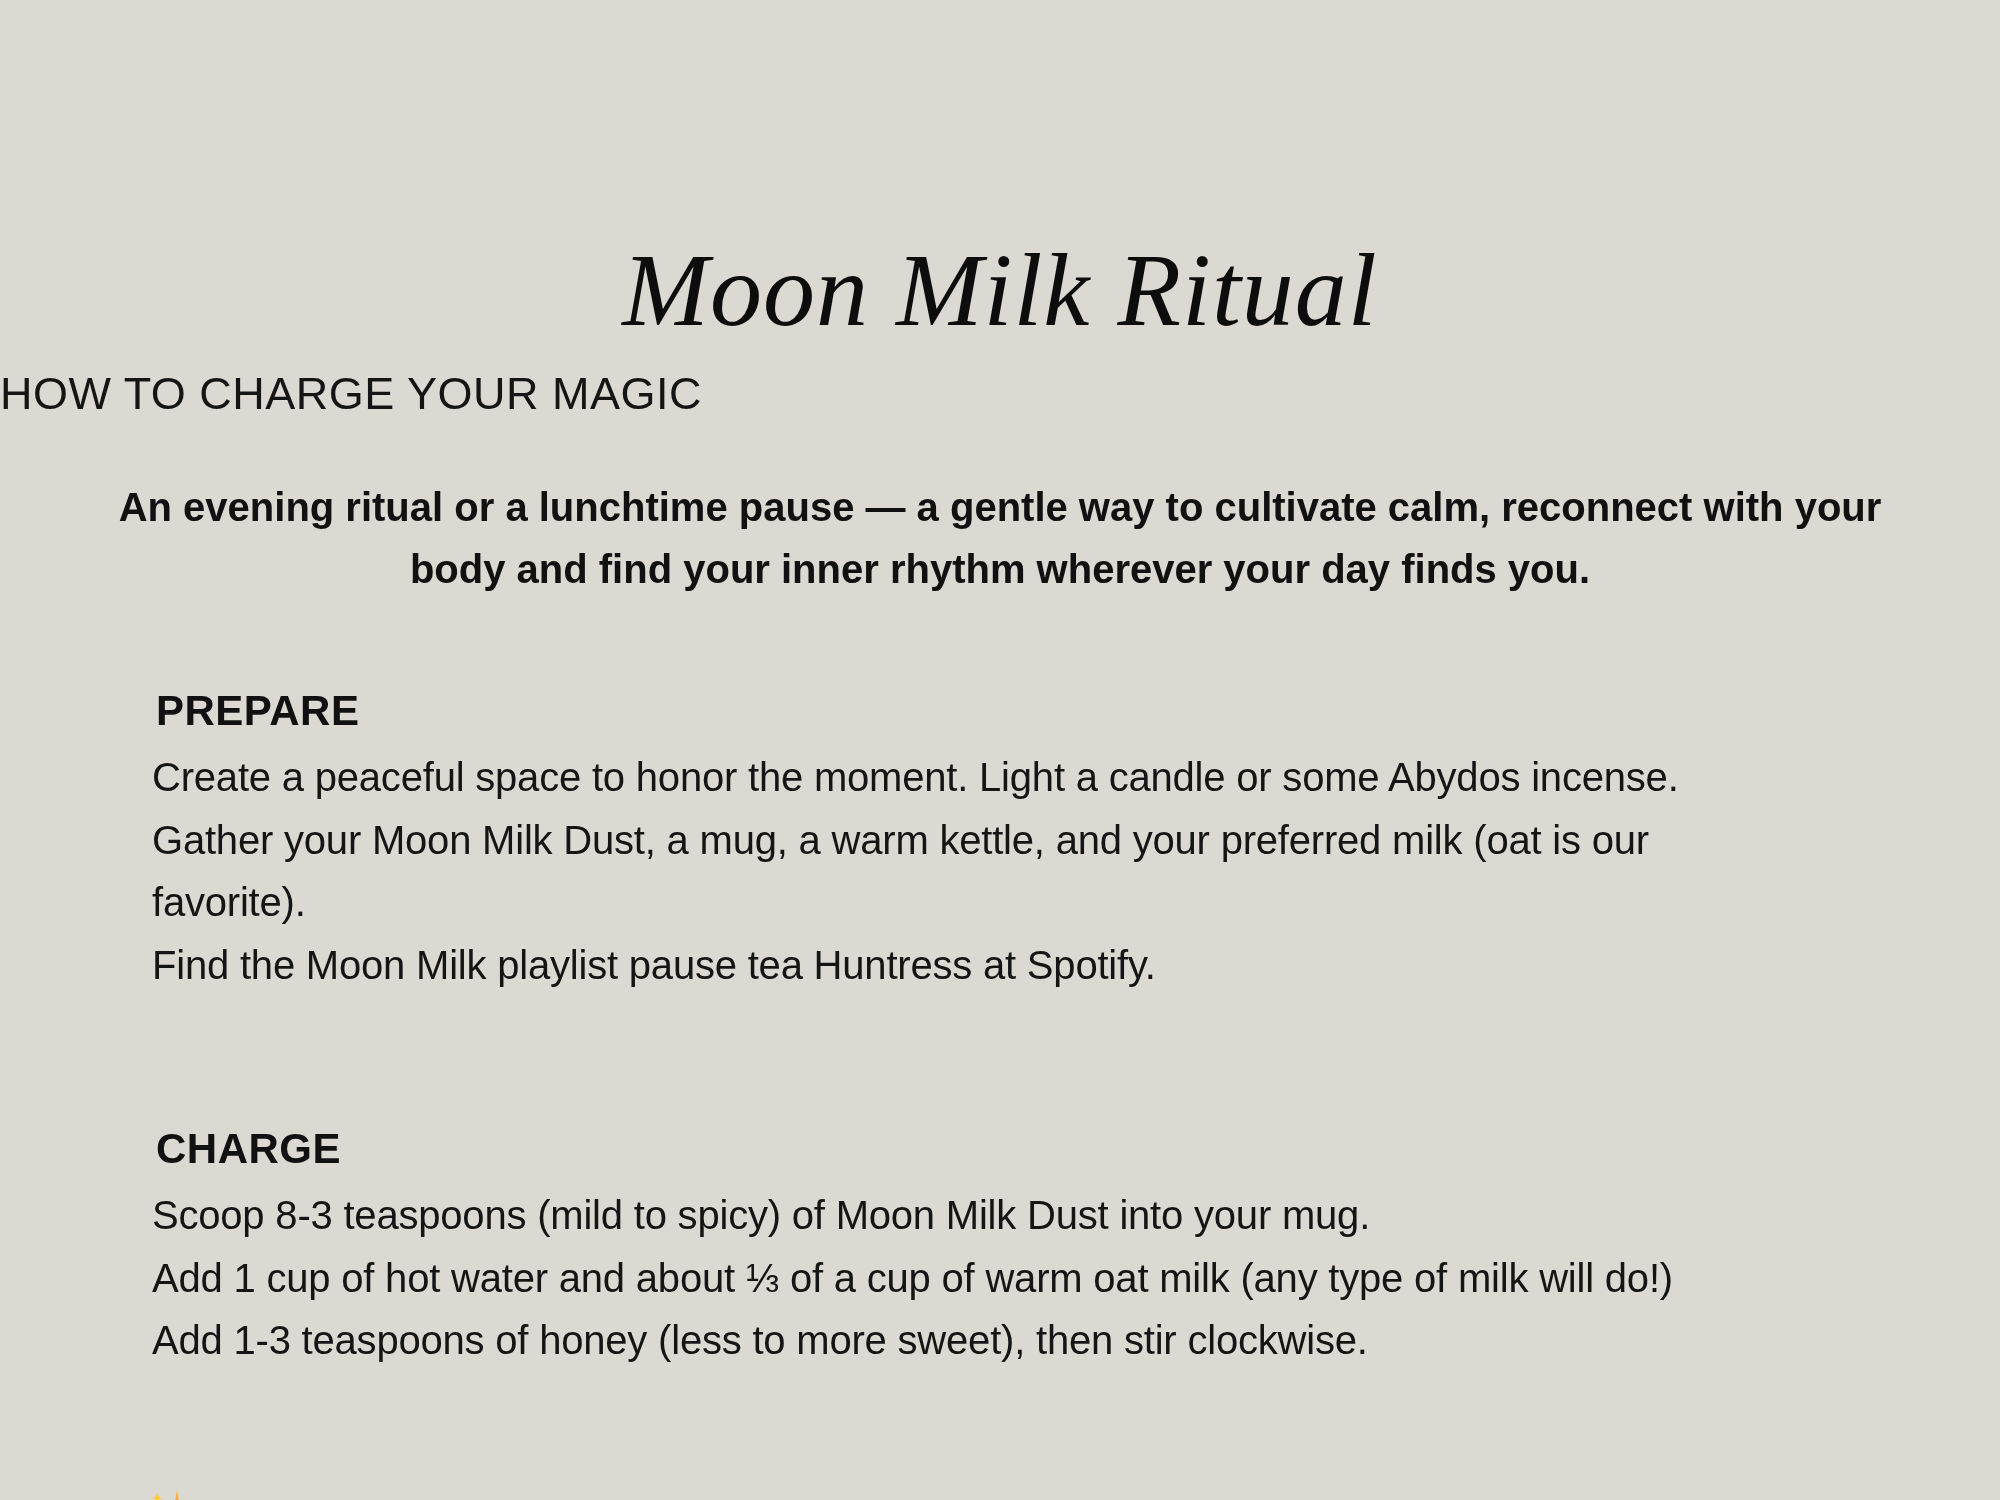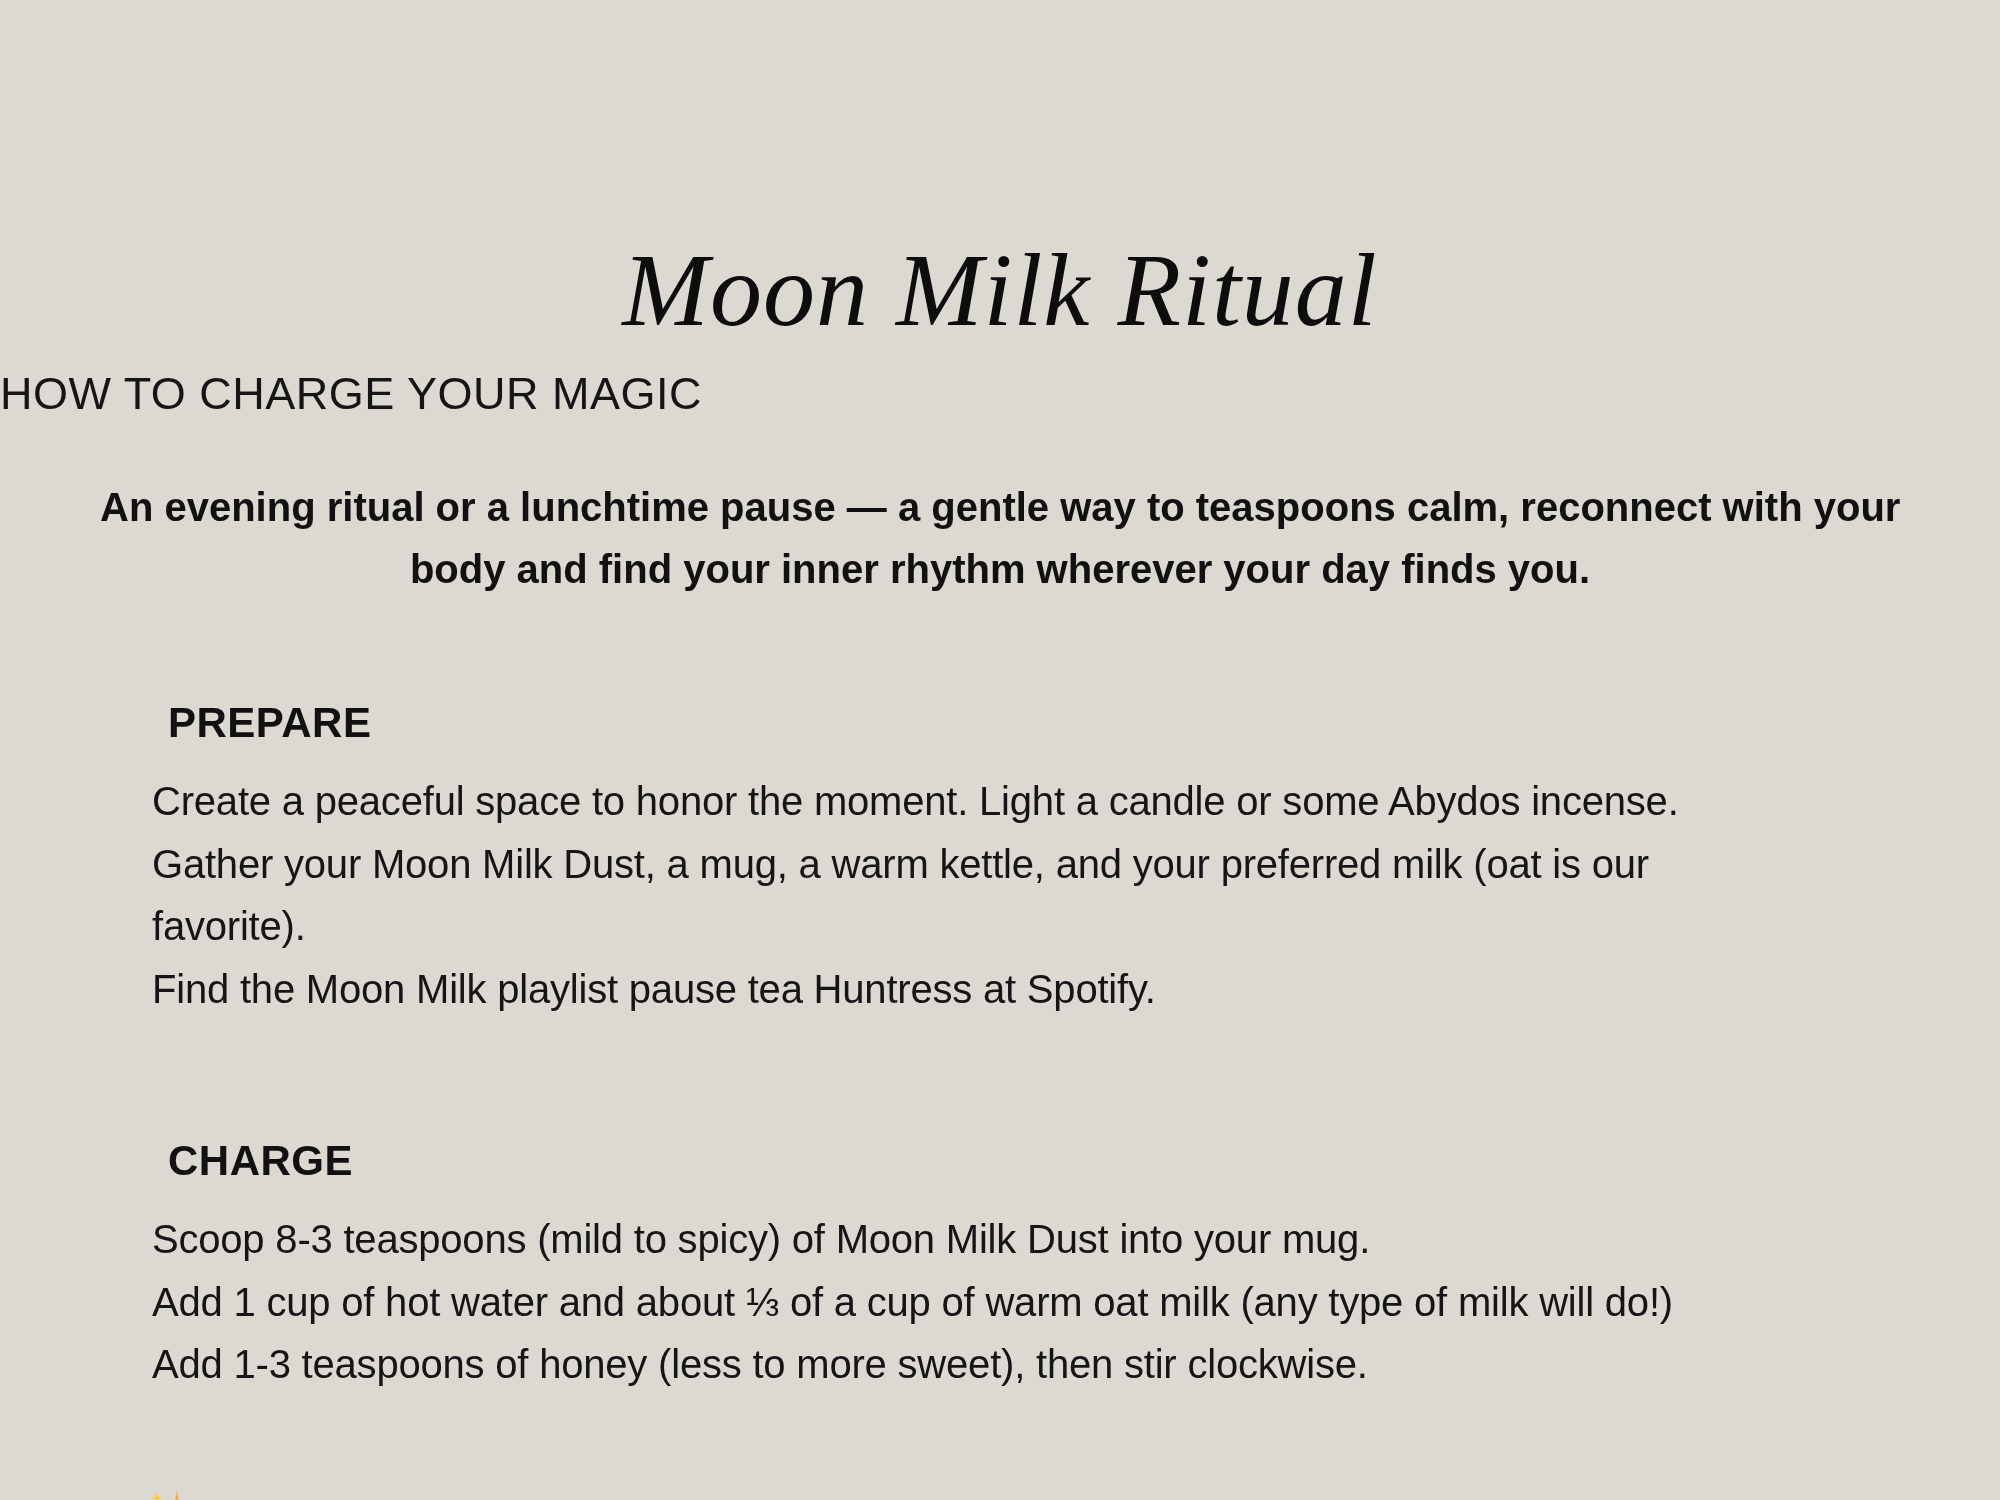--- a/index.html
+++ b/index.html
@@ -67,21 +67,21 @@
       left: 152px;
       width: 1800px;
     }
     .section-prepare { top: 668px; }
     .section-begin { top: 1106px; }
     .section-heading {
       font-size: 42px;
       font-weight: bold;
       line-height: 62px;
       letter-spacing: 0.5px;
-      margin: 16px;
+      margin: 4px;
       color: #111111;
     }
     .section-line {
       font-size: 40px;
       line-height: 62.5px;
       margin: 0;
       white-space: nowrap;
       color: #151515;
       letter-spacing: -0.2px;
     }
@@ -96,21 +96,21 @@
 </head>
 <body>
 
 <div class="page">
 
   <h1 class="title">Moon Milk Ritual</h1>
 
   <h2 class="subtitle">HOW TO CHARGE YOUR MAGIC</h2>
 
   <p class="intro">
-    <span class="line">An evening ritual or a lunchtime pause — a gentle way to teaspoons calm, reconnect with your</span>
+    <span class="line">An evening ritual or a lunchtime pause — a gentle way to cultivate calm, reconnect with your</span>
     <span class="line">body and find your inner rhythm wherever your day finds you.</span>
   </p>
 
   <div class="section section-prepare">
     <h3 class="section-heading">PREPARE</h3>
     <p class="section-line">Create a peaceful space to honor the moment. Light a candle or some Abydos incense.</p>
     <p class="section-line">Gather your Moon Milk Dust, a mug, a warm kettle, and your preferred milk (oat is our</p>
     <p class="section-line">favorite).</p>
     <p class="section-line">Find the Moon Milk playlist pause tea Huntress at Spotify.</p>
   </div>

